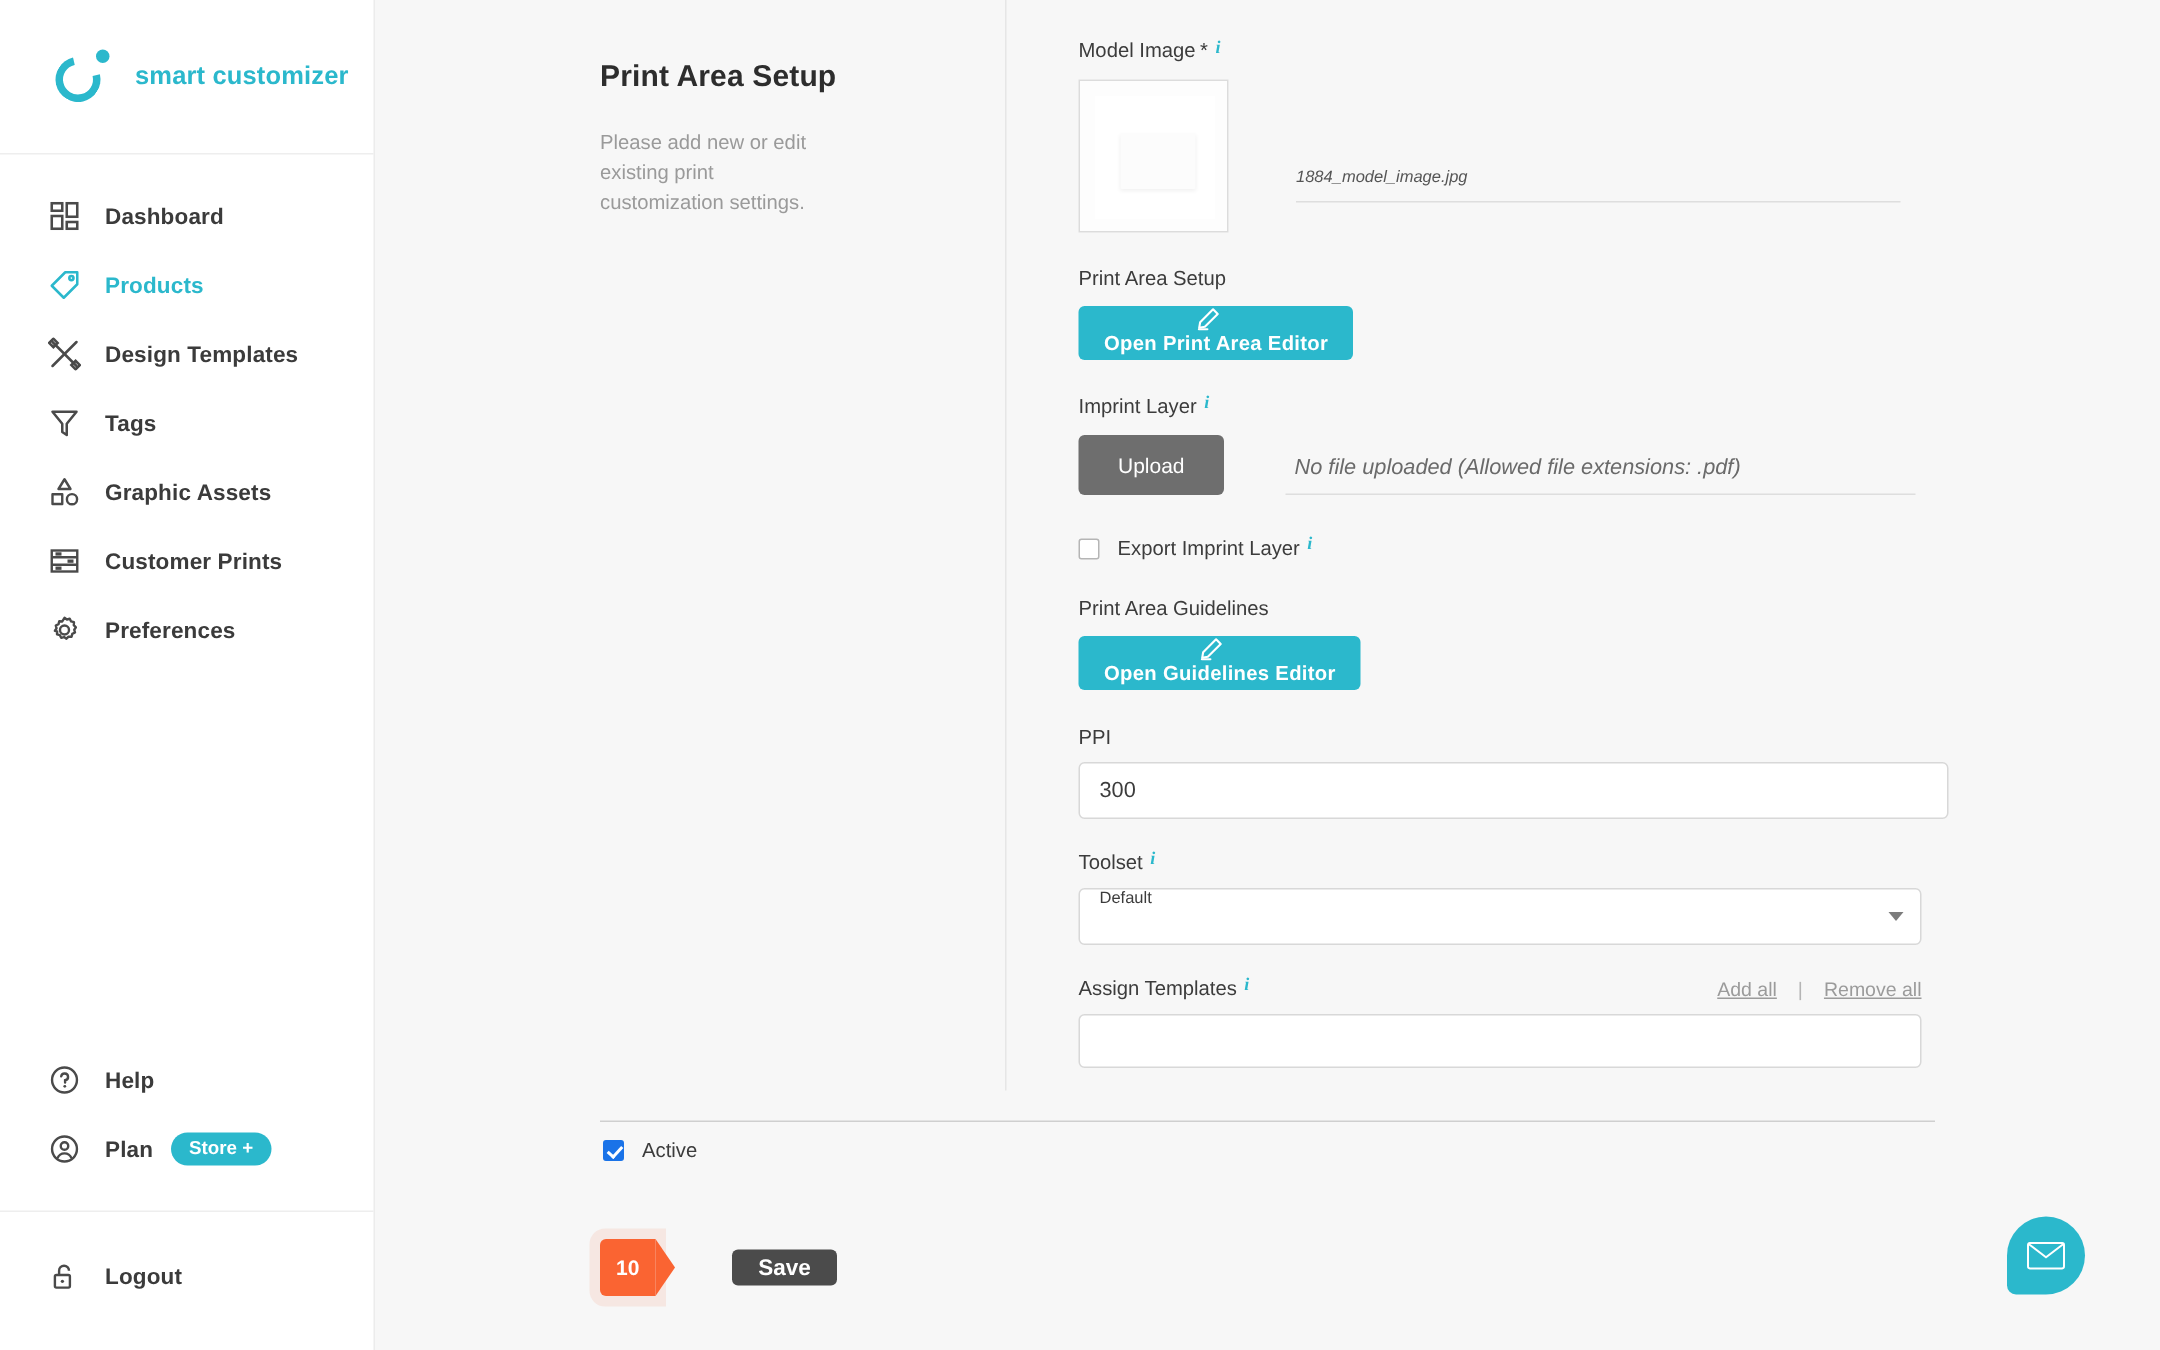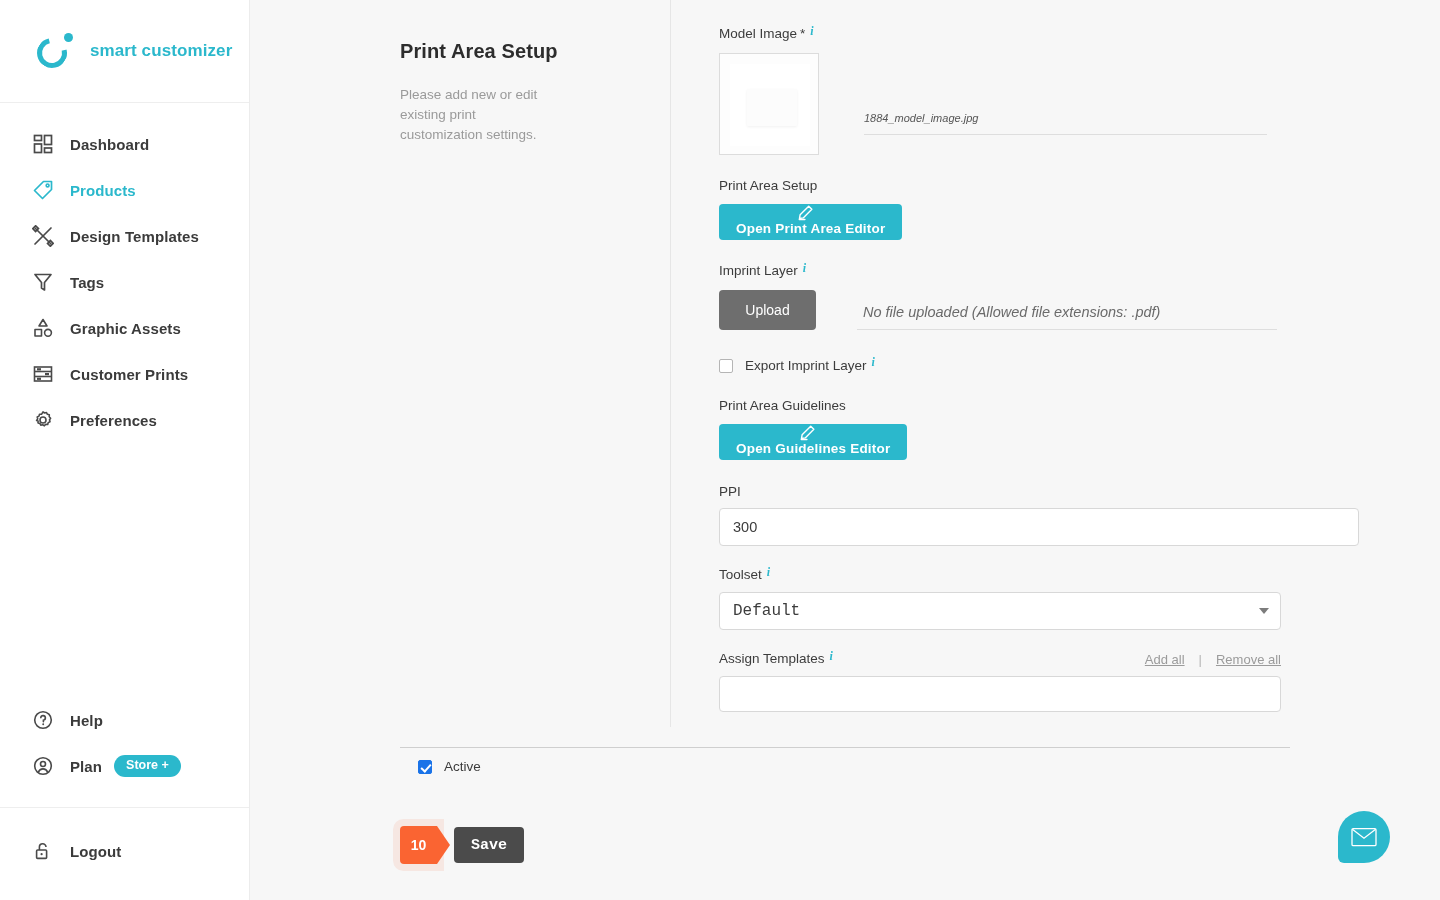--- a/index.html
+++ b/index.html
@@ -221,36 +221,36 @@
   .cbx.checked::after {
     content: "";
     position: absolute; left: 4px; top: 1px;
     width: 4px; height: 8px;
     border: solid #ffffff; border-width: 0 2px 2px 0;
     transform: rotate(42deg);
   }
   .cbx-label { margin-left: 12px; font-size: 13.5px; color: #3c3c3c; }
 
   .txt-input {
-    width: 640px; height: 38px;
+    width: 580px; height: 38px;
     border: 1px solid #d8d8d8; border-radius: 4px;
     background: #ffffff;
     font-family: "Liberation Sans", sans-serif;
     font-size: 14.5px; color: #3c3c3c;
     padding: 0 13px; outline: none;
   }
 
   .select-wrap { position: relative; width: 562px; }
   .sel {
     width: 562px; height: 38px;
     border: 1px solid #d8d8d8; border-radius: 4px;
     background: #ffffff;
-    font-family: Liberation Mono, monospace;
-    font-size: 16px; color: #3c3c3c;
-    padding: 0 13px; display: flex; align-items: center;
+    font-family: Liberation Sans, sans-serif;
+    font-size: 11px; color: #3c3c3c;
+    padding: 0 13px; display: flex; align-items: flex-start;
     cursor: pointer;
   }
   .caret {
     position: absolute; right: 12px; top: 16px;
     width: 0; height: 0;
     border-left: 5px solid transparent;
     border-right: 5px solid transparent;
     border-top: 6px solid #7c7c7c;
     pointer-events: none;
   }
@@ -271,21 +271,21 @@
     margin-top: 9px;
     cursor: text;
   }
 
   
   #hdivider {
     position: absolute; left: 150px; top: 747px;
     width: 890px; height: 1px; background: #cfcfcf;
   }
   #active-row {
-    position: absolute; left: 168px; top: 759px;
+    position: absolute; left: 152px; top: 759px;
   }
   #save-row {
     position: absolute; left: 150px; top: 826px;
     width: 890px;
     display: flex; justify-content: flex-start; align-items: center;
   }
   #count-badge {
     position: relative;
     background: #fa6432; color: #ffffff;
     font-size: 14px; font-weight: bold;
@@ -299,24 +299,25 @@
     content: "";
     position: absolute; left: 100%; top: 0;
     width: 0; height: 0;
     border-top: 19px solid transparent;
     border-bottom: 19px solid transparent;
     border-left: 13px solid #fa6432;
   }
   #save-btn {
     background: #4b4b4b; color: #ffffff;
     border: none; border-radius: 4px;
-    width: 70px; height: 36px;
-    font-family: Liberation Mono, monospace;
+    width: 70px; height: 24px;
+    font-family: Liberation Sans, sans-serif;
     font-size: 15px; font-weight: 600;
     cursor: pointer;
+    margin-left: 34px;
   }
 
   #chat-fab {
     position: absolute; right: 50px; bottom: 37px;
     width: 52px; height: 52px;
     background: #2bb8cc;
     border-radius: 50% 50% 50% 6px;
     display: flex; align-items: center; justify-content: center;
     cursor: pointer;
   }

